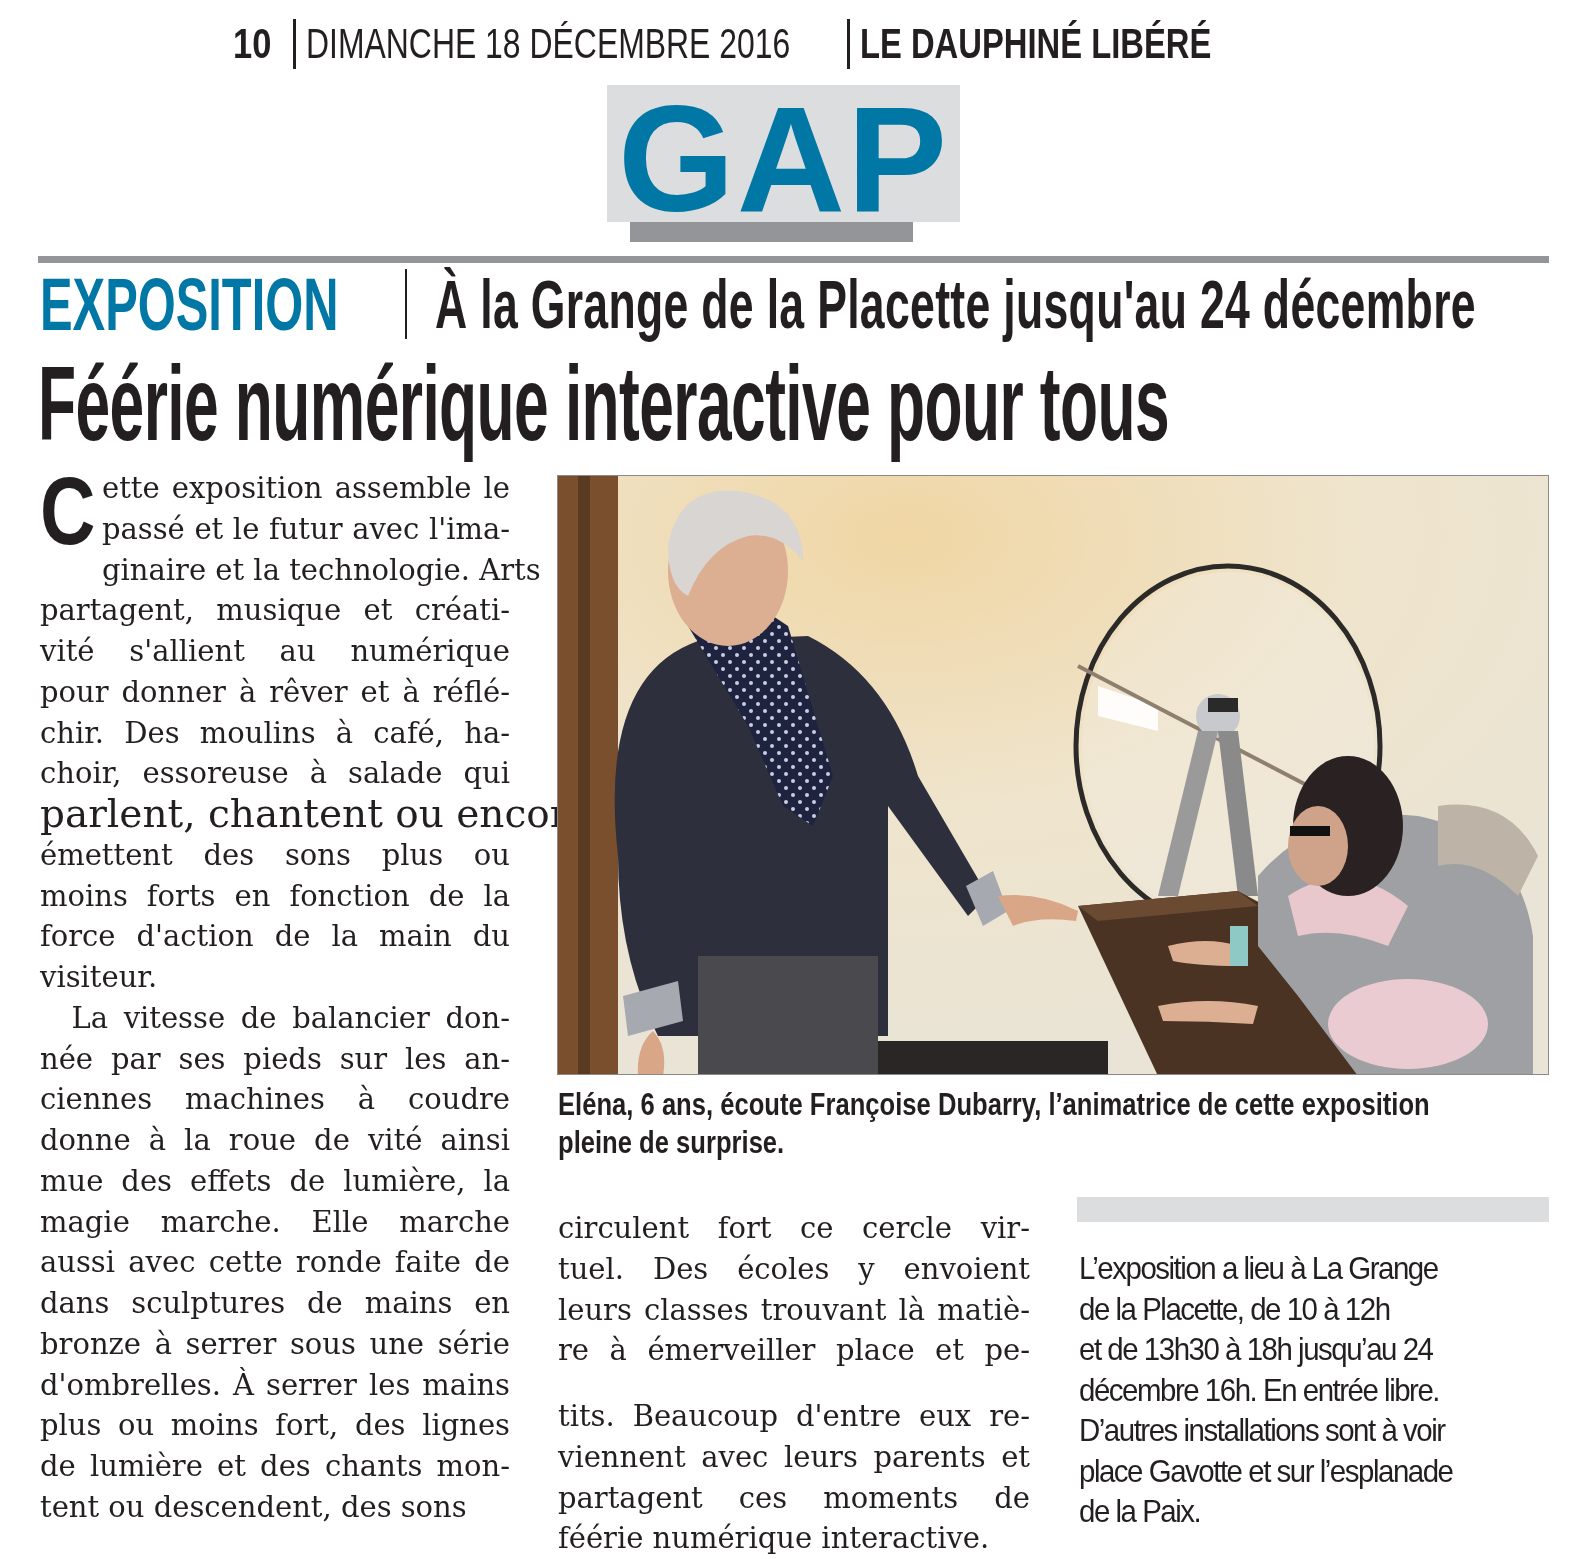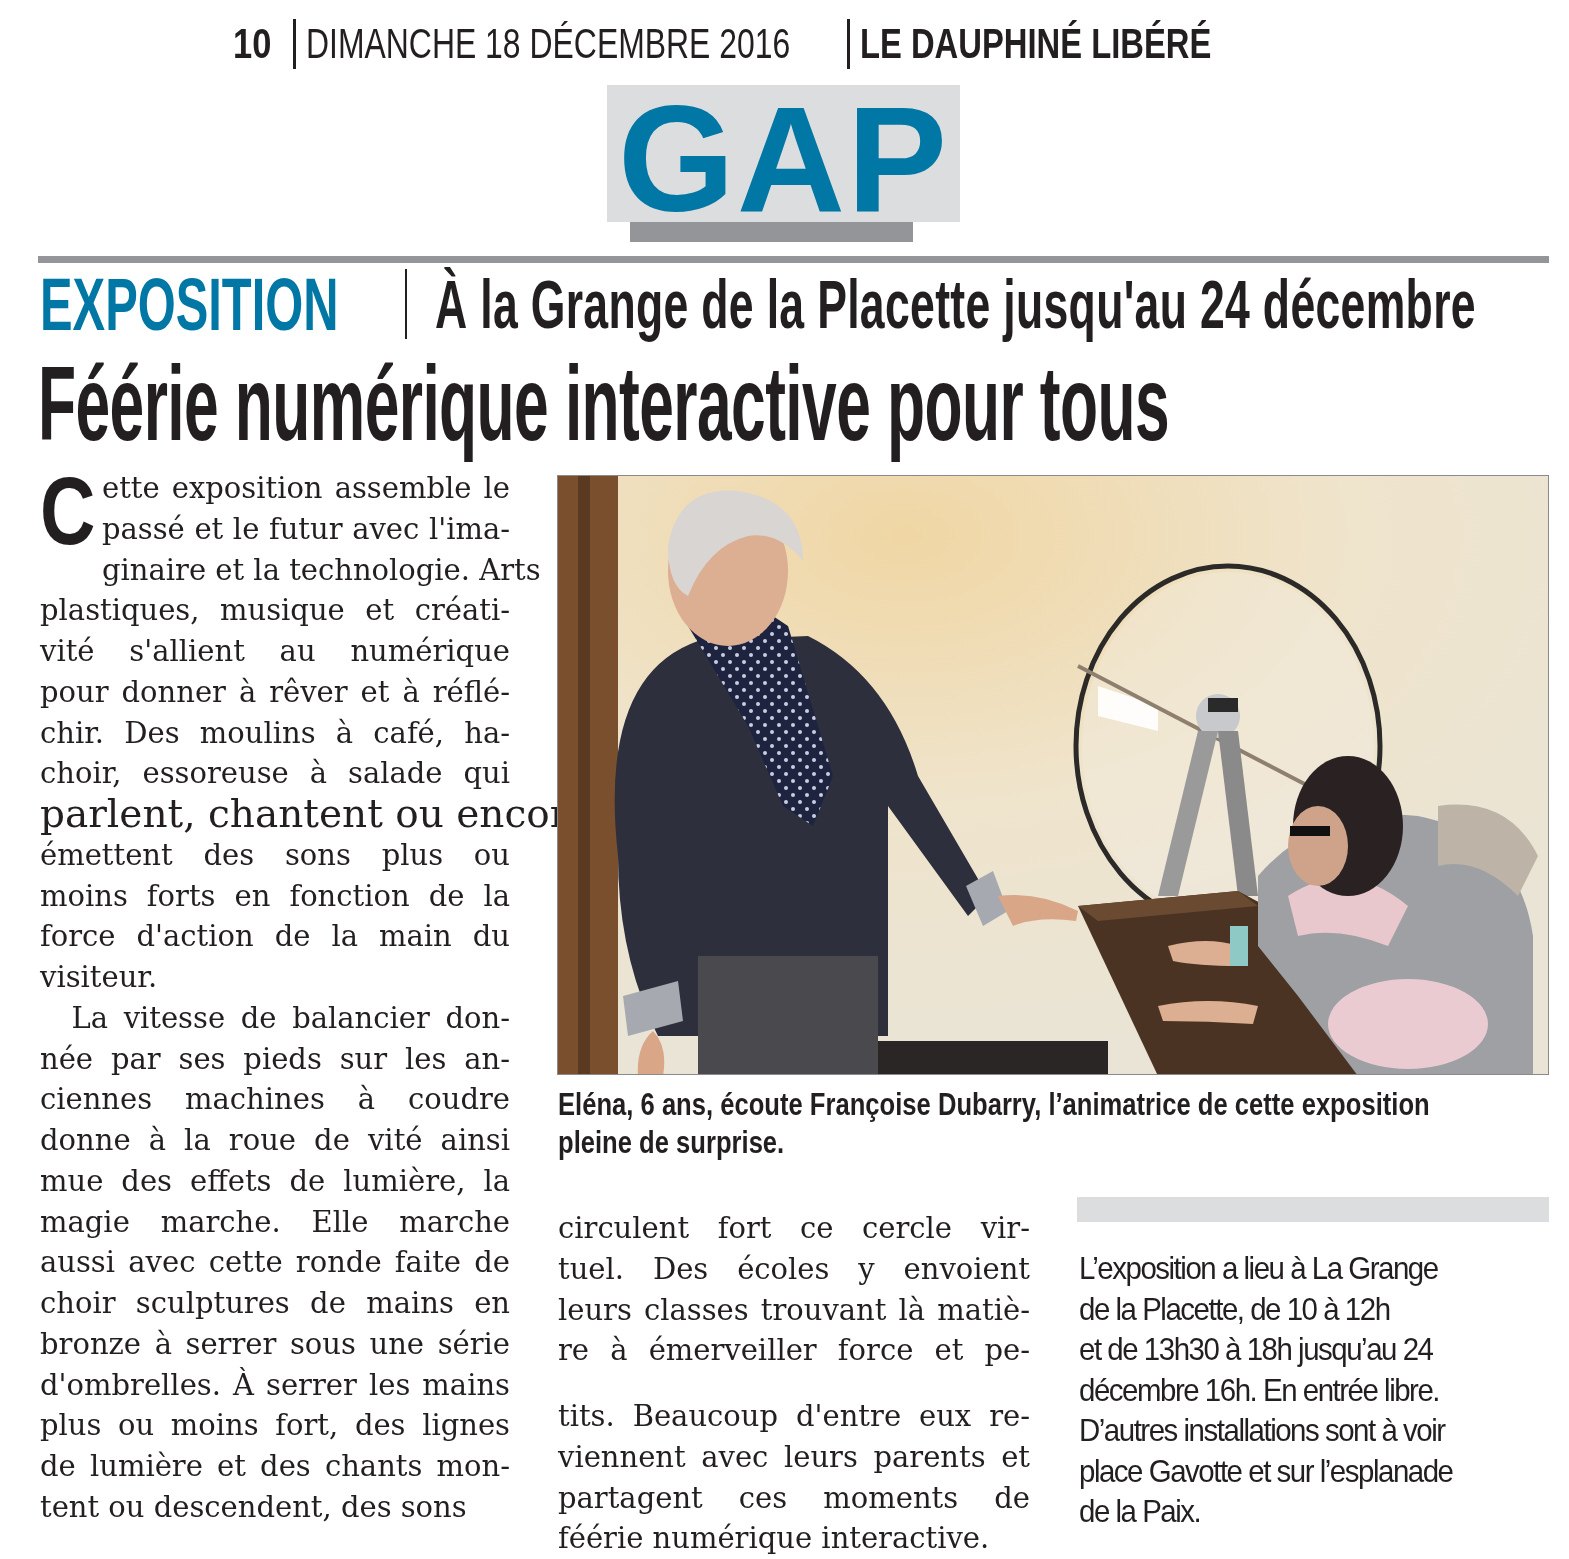--- a/index.html
+++ b/index.html
@@ -70,38 +70,38 @@
 </div>
 
 <div class="abs headline">Féérie numérique interactive pour tous</div>
 
 <div class="abs col col1">
   <span class="dropcap">C</span>
   <div id="col1-lines">
       <p style="margin-left: 0px; font-size: 29px;">ette exposition assemble le</p>
       <p style="margin-left: 0px; font-size: 29px;">passé et le futur avec l'ima-</p>
       <p style="font-size: 29px;">ginaire et la technologie. Arts</p>
-      <p style="font-size: 29px;">plastiques, musique et créati-</p>
+      <p style="font-size: 29px;">partagent, musique et créati-</p>
       <p style="font-size: 29px;">vité s'allient au numérique</p>
       <p style="font-size: 29px;">pour donner à rêver et à réflé-</p>
       <p style="font-size: 29px;">chir. Des moulins à café, ha-</p>
       <p style="font-size: 29px;">choir, essoreuse à salade qui</p>
       <p style="font-size: 39px;">parlent, chantent ou encore</p>
       <p style="font-size: 29px;">émettent des sons plus ou</p>
       <p style="font-size: 29px;">moins forts en fonction de la</p>
       <p style="font-size: 29px;">force d'action de la main du</p>
       <p class="last" style="font-size: 29px;">visiteur.</p>
       <p style="white-space: pre; text-align-last: justify; font-size: 29px;">  La vitesse de balancier don-</p>
       <p style="font-size: 29px;">née par ses pieds sur les an-</p>
       <p style="font-size: 29px;">ciennes machines à coudre</p>
       <p style="font-size: 29px;">donne à la roue de vité ainsi</p>
       <p style="font-size: 29px;">mue des  effets de lumière, la</p>
       <p style="font-size: 29px;">magie marche. Elle marche</p>
       <p style="font-size: 29px;">aussi avec cette ronde faite de</p>
-      <p style="font-size: 29px;">choir sculptures de mains en</p>
+      <p style="font-size: 29px;">dans sculptures de mains en</p>
       <p style="font-size: 29px;">bronze  à serrer sous une série</p>
       <p style="font-size: 29px;">d'ombrelles. À serrer les mains</p>
       <p style="font-size: 29px;">plus ou moins fort,  des lignes</p>
       <p style="font-size: 29px;">de lumière et des chants mon-</p>
       <p class="last" style="font-size: 29px;">tent ou descendent, des sons</p>
     </div>
 </div>
 
 <div class="abs photo">
   <svg width="992" height="600" viewBox="0 0 992 600">
@@ -172,21 +172,21 @@
 <div class="abs caption">
   <div>Eléna, 6 ans, écoute Françoise Dubarry, l’animatrice de cette exposition</div>
   <div>pleine de surprise.</div>
 </div>
 
 <div class="abs col col2">
   <div id="col2-lines">
       <p style="font-size: 29px;">circulent fort ce cercle vir-</p>
       <p style="font-size: 29px;">tuel. Des écoles y envoient</p>
       <p style="font-size: 29px;">leurs classes trouvant là matiè-</p>
-      <p style="font-size: 29px;">re à émerveiller force et pe-</p>
+      <p style="font-size: 29px;">re à émerveiller place et pe-</p>
       <p style="font-size: 29px; margin-top: 25px;">tits. Beaucoup d'entre eux re-</p>
       <p style="font-size: 29px;">viennent avec leurs parents et</p>
       <p style="font-size: 29px;">partagent ces moments de</p>
       <p class="last" style="font-size: 29px;">féérie numérique interactive.</p>
     </div>
 </div>
 
 <div class="abs sidebar-bar"></div>
 <div class="abs sidebar">
   <div>L’exposition a lieu à La Grange</div>

